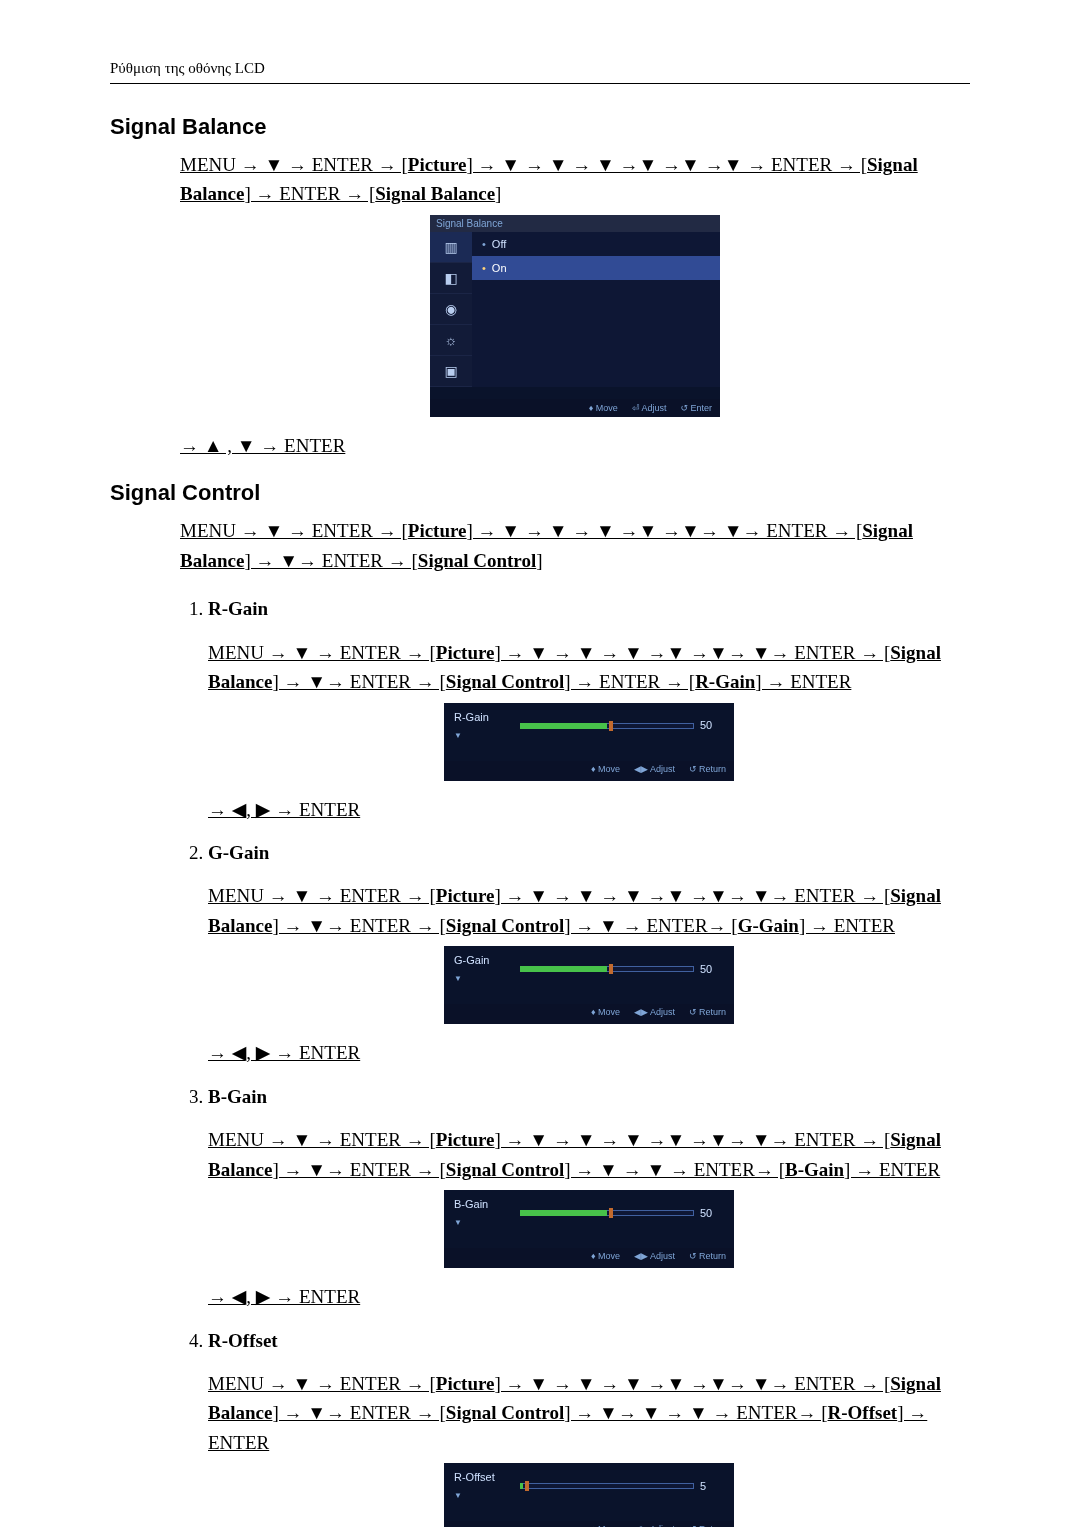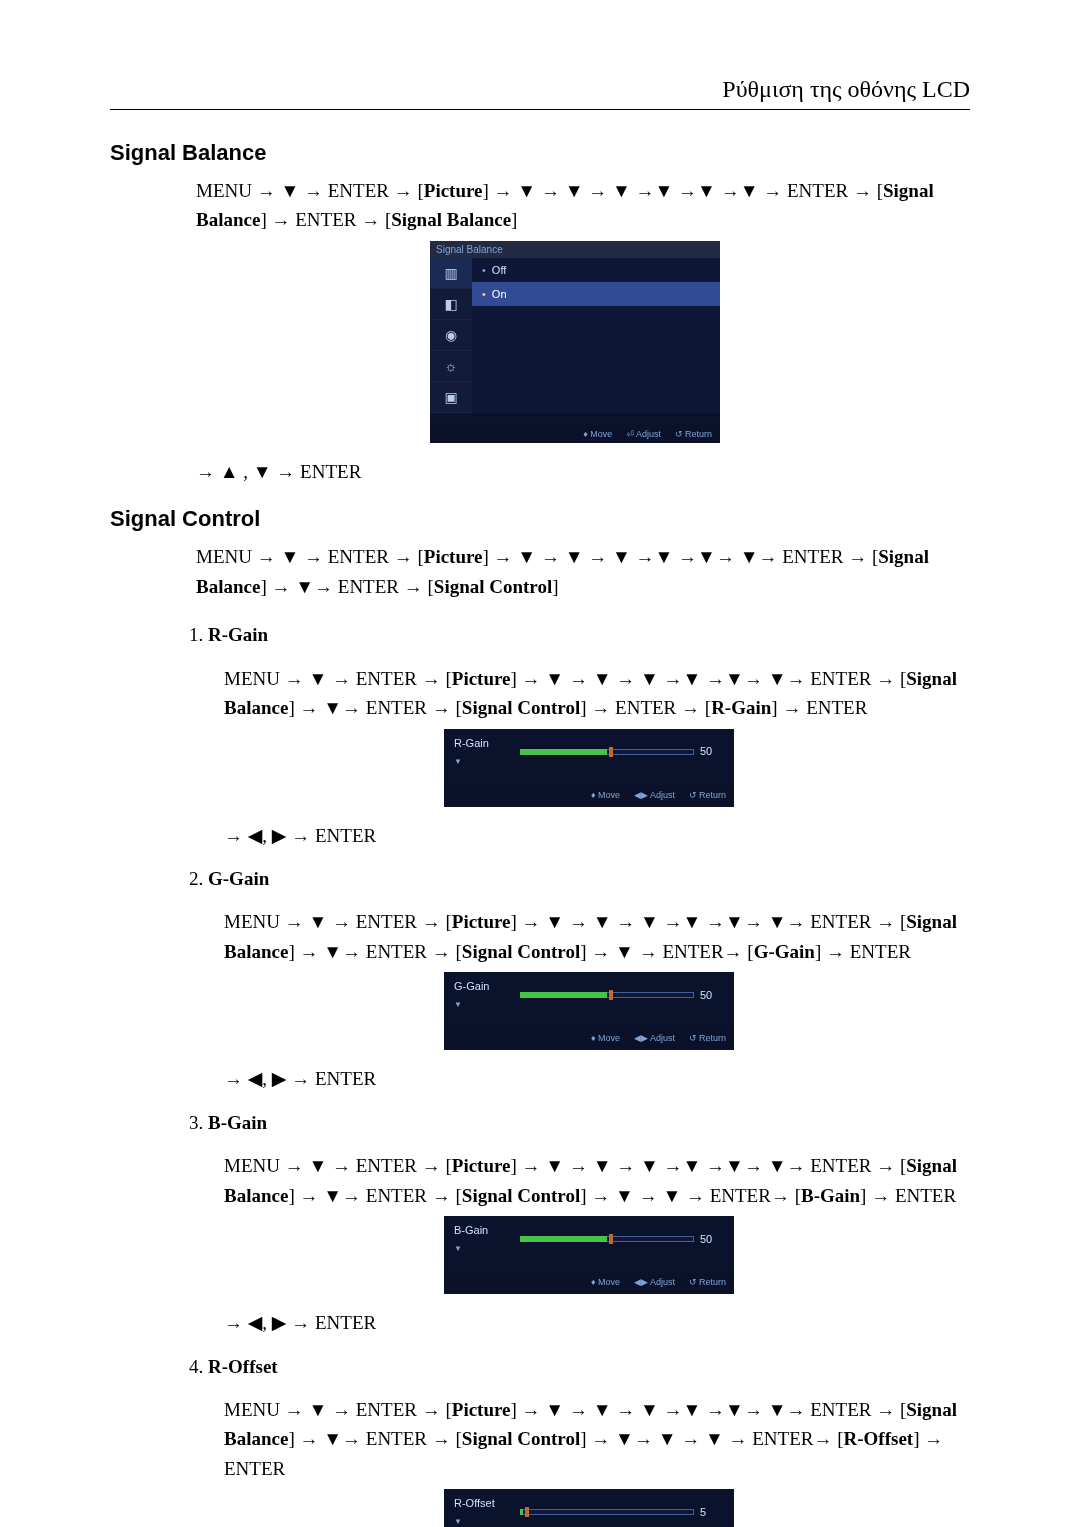--- a/index.html
+++ b/index.html
@@ -6,42 +6,42 @@
     margin: 0;
     background: #fff;
     font-family: "Times New Roman", Times, serif;
     color: #000;
     width: 1080px;
   }
   .page {
     padding: 60px 110px 60px 110px;
   }
   .header {
-    text-align: right;
-    font-size: 24px;
+    text-align: left;
+    font-size: 15px;
     margin-bottom: 6px;
-    margin-top: 16px;
   }
   .hr {
     border-top: 1px solid #000;
     margin-bottom: 30px;
   }
   h2.section {
     font-family: Arial, Helvetica, sans-serif;
     font-weight: bold;
     font-size: 22px;
     margin: 20px 0 10px 0;
   }
   .indent {
     margin-left: 70px;
   }
   .para {
     font-size: 19px;
     line-height: 1.55;
-    margin: 0 0 6px 16px;
+    margin: 0 0 6px 0;
+    text-decoration: underline;
   }
   .img-wrap {
     text-align: center;
     margin: 6px 0 14px 0;
   }
   ol.numbered {
     font-size: 19px;
     margin-left: 70px;
     padding-left: 28px;
     line-height: 1.55;
@@ -194,21 +194,21 @@
             <div class="ico">▣</div>
           </div>
           <div class="osd-options">
             <div class="osd-opt">Off</div>
             <div class="osd-opt selected">On</div>
           </div>
         </div>
         <div class="osd-footer">
           <span><span>♦ </span><span>Move</span></span>
           <span><span>⏎ </span><span>Adjust</span></span>
-          <span><span>↺ </span><span>Return</span></span>
+          <span><span>↺ </span><span>Enter</span></span>
         </div>
       </div>
     </div>
 
     <p class="para">→ ▲ , ▼ → ENTER</p>
   </div>
 
   <h2 class="section">Signal Control</h2>
   <div class="indent">
     <p class="para">MENU → ▼ → ENTER → [<b>Picture</b>] → ▼ → ▼ → ▼ →▼ →▼→ ▼→ ENTER → [<b>Signal Balance</b>] → ▼→ ENTER → [<b>Signal Control</b>]</p>

